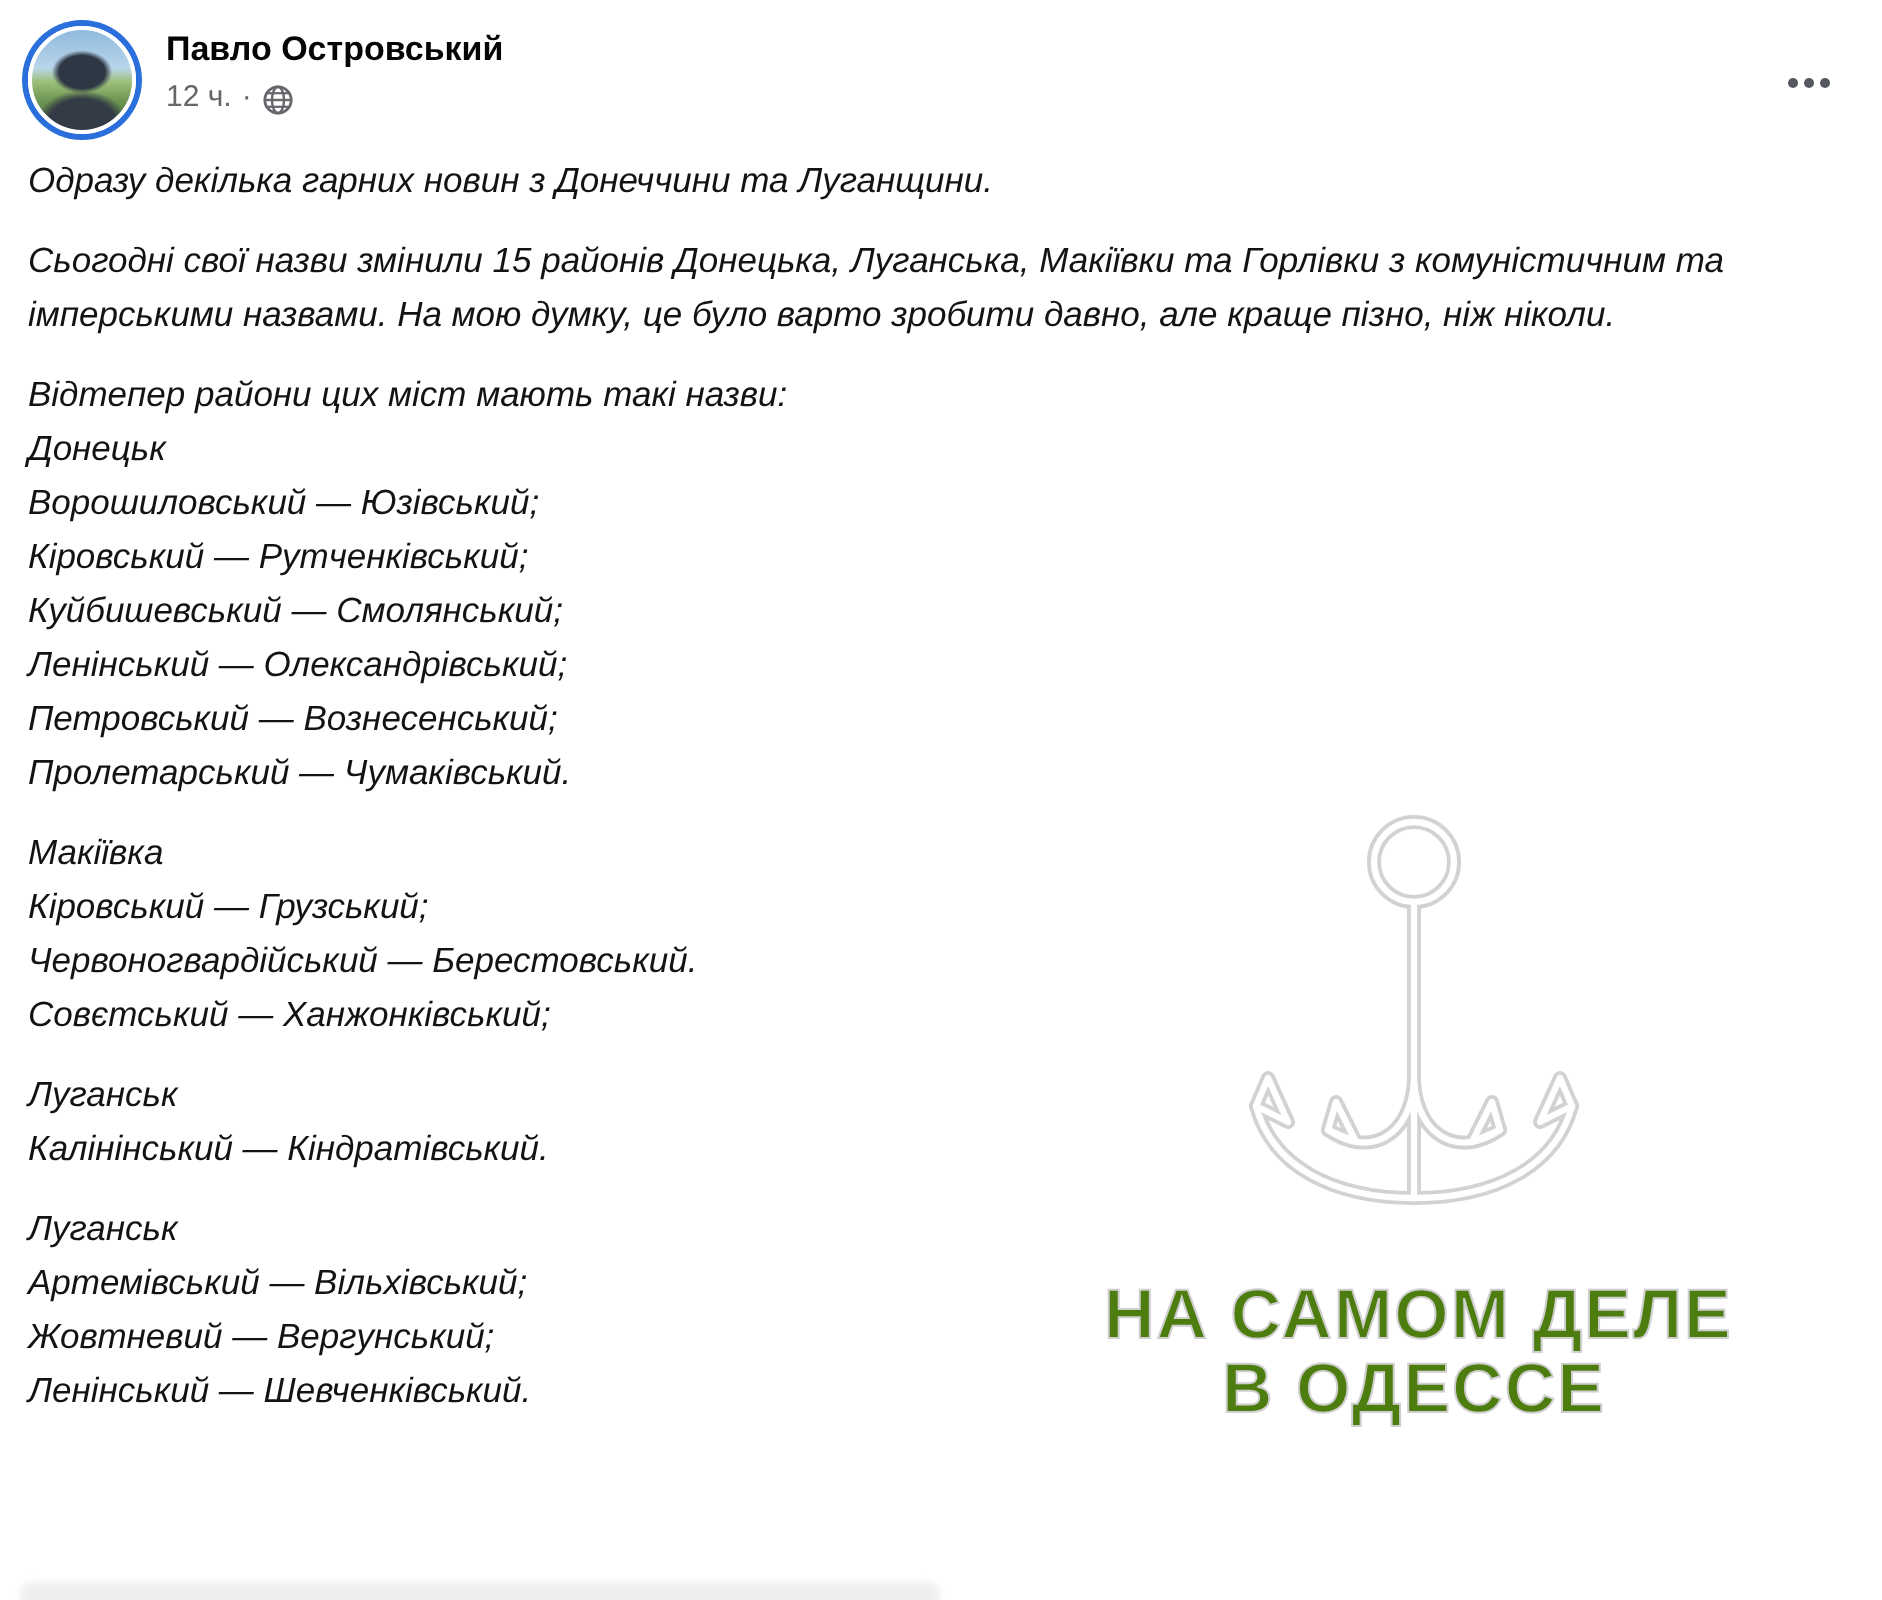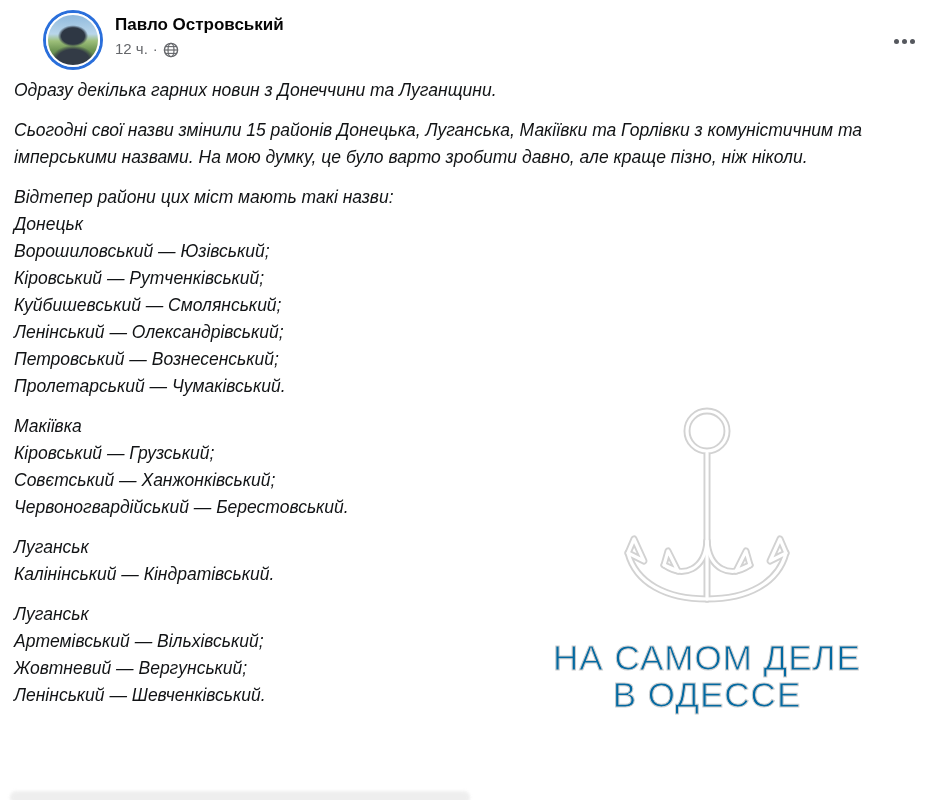--- a/index.html
+++ b/index.html
@@ -7,21 +7,21 @@
   body {
     width: 941px; height: 800px;
     background: #ffffff;
     font-family: "Liberation Sans", "DejaVu Sans", sans-serif;
     position: relative;
     overflow: hidden;
     color: #1c1e21;
   }
 
   
-  .header { display: flex; align-items: flex-start; padding: 9px 16px 2px 12px; margin-left: 32px; }
+  .header { display: flex; align-items: flex-start; padding: 9px 16px 2px 12px; }
   .avatar {
     width: 54px; height: 54px; border-radius: 50%;
     border: 2px solid #ffffff;
     box-shadow: 0 0 0 3px #2a6fdb;
     margin: 4px 2px 0 2px;
     cursor: pointer;
     background:
       radial-gradient(ellipse 42% 30% at 50% 42%, #2e3744 55%, rgba(46,55,68,0) 72%),
       radial-gradient(ellipse 60% 42% at 50% 92%, #333b46 55%, rgba(46,55,68,0) 75%),
       linear-gradient(to bottom, #8fb9dd 0%, #b9d6ea 38%, #9dbf7a 52%, #6f9654 70%, #49683c 100%);
@@ -58,22 +58,22 @@
   .post-line { display: block; font-style: italic; }
 
   
   .watermark {
     position: absolute; top: 401px; left: 552px; width: 310px;
     text-align: center; z-index: 1; pointer-events: none;
     user-select: none;
   }
   .anchor-icon { display: block; margin: 0 auto; }
   .watermark-line {
-    font-weight: normal;
-    color: #0369a1;
+    font-weight: bold;
+    color: #4d7c0f;
     -webkit-text-stroke: 1px #cfcfcf;
     letter-spacing: 1px;
     line-height: 37px;
     white-space: nowrap;
   }
   .watermark-line1 { font-size: 35px; margin-top: 2px; }
   .watermark-line2 { font-size: 35px; }
 
   
   .cutoff-next-line {
@@ -124,22 +124,22 @@
       <span class="post-line">Ворошиловський — Юзівський;</span>
       <span class="post-line">Кіровський — Рутченківський;</span>
       <span class="post-line">Куйбишевський — Смолянський;</span>
       <span class="post-line">Ленінський — Олександрівський;</span>
       <span class="post-line">Петровський — Вознесенський;</span>
       <span class="post-line">Пролетарський — Чумаківський.</span>
     </p>
     <p class="post-paragraph">
       <span class="post-line">Макіївка</span>
       <span class="post-line">Кіровський — Грузський;</span>
+      <span class="post-line">Червоногвардійський — Берестовський.</span>
       <span class="post-line">Совєтський — Ханжонківський;</span>
-      <span class="post-line">Червоногвардійський — Берестовський.</span>
     </p>
     <p class="post-paragraph">
       <span class="post-line">Луганськ</span>
       <span class="post-line">Калінінський — Кіндратівський.</span>
     </p>
     <p class="post-paragraph">
       <span class="post-line">Луганськ</span>
       <span class="post-line">Артемівський — Вільхівський;</span>
       <span class="post-line">Жовтневий — Вергунський;</span>
       <span class="post-line">Ленінський — Шевченківський.</span>

